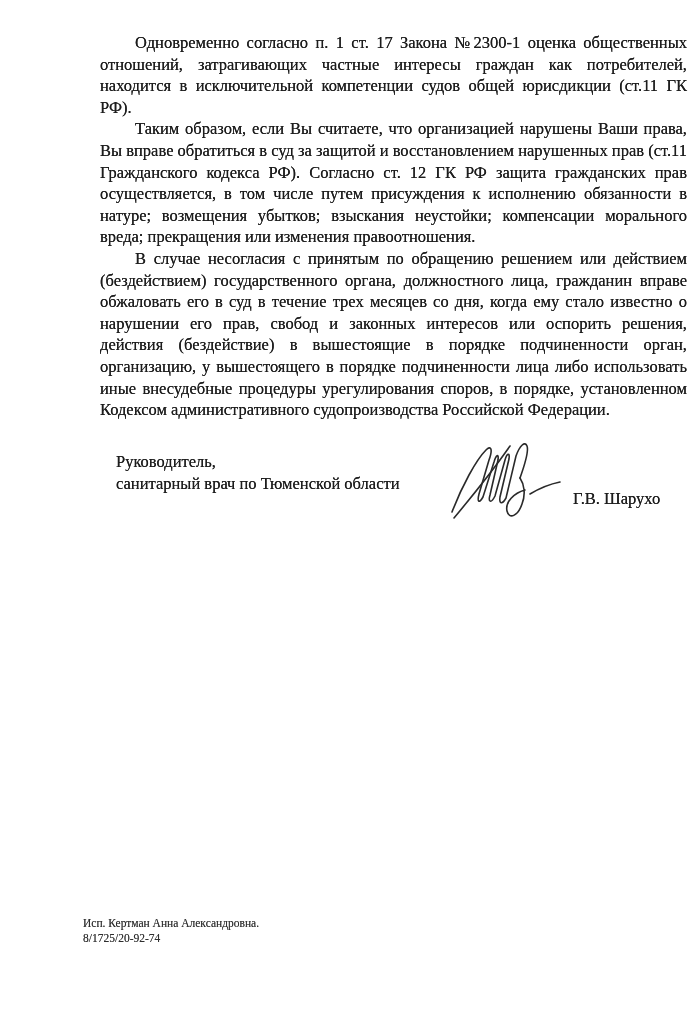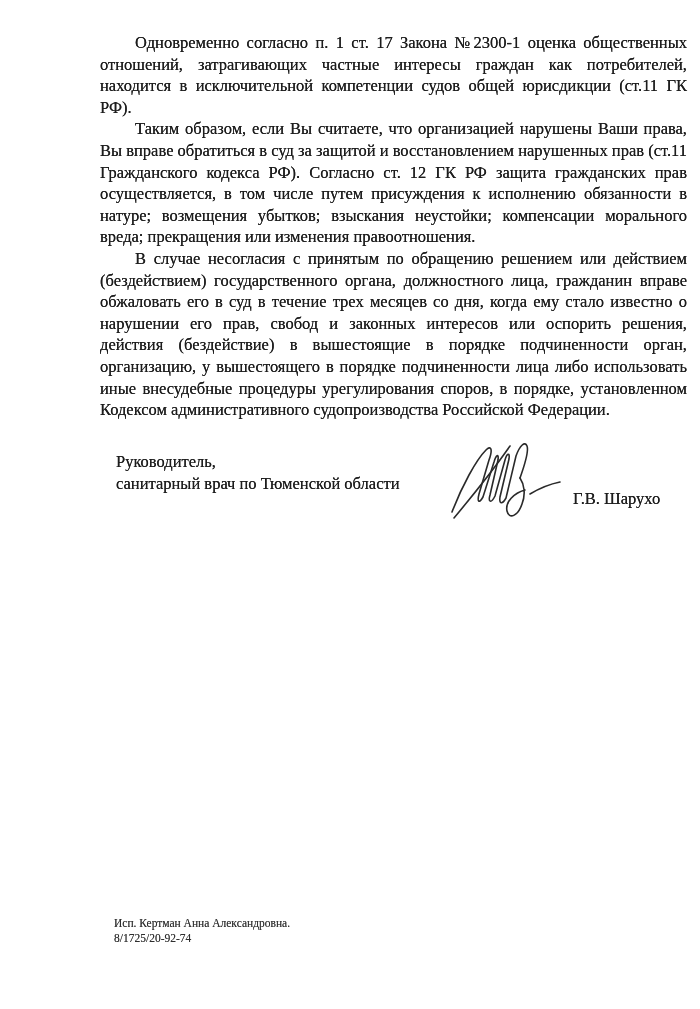--- a/index.html
+++ b/index.html
@@ -48,21 +48,21 @@
   }
   .sig-name {
     position: absolute;
     left: 573px;
     top: 489px;
     font-size: 16.5px;
     text-shadow: 0 0 0.45px rgba(0,0,0,0.85);
   }
   .footer {
     position: absolute;
-    left: 114px;
+    left: 83px;
     top: 916px;
     font-size: 11.5px;
     line-height: 15px;
     color: #2e2e2e;
     text-shadow: 0 0 0.5px rgba(40,40,40,0.6);
   }
 </style>
 </head>
 <body>
 

